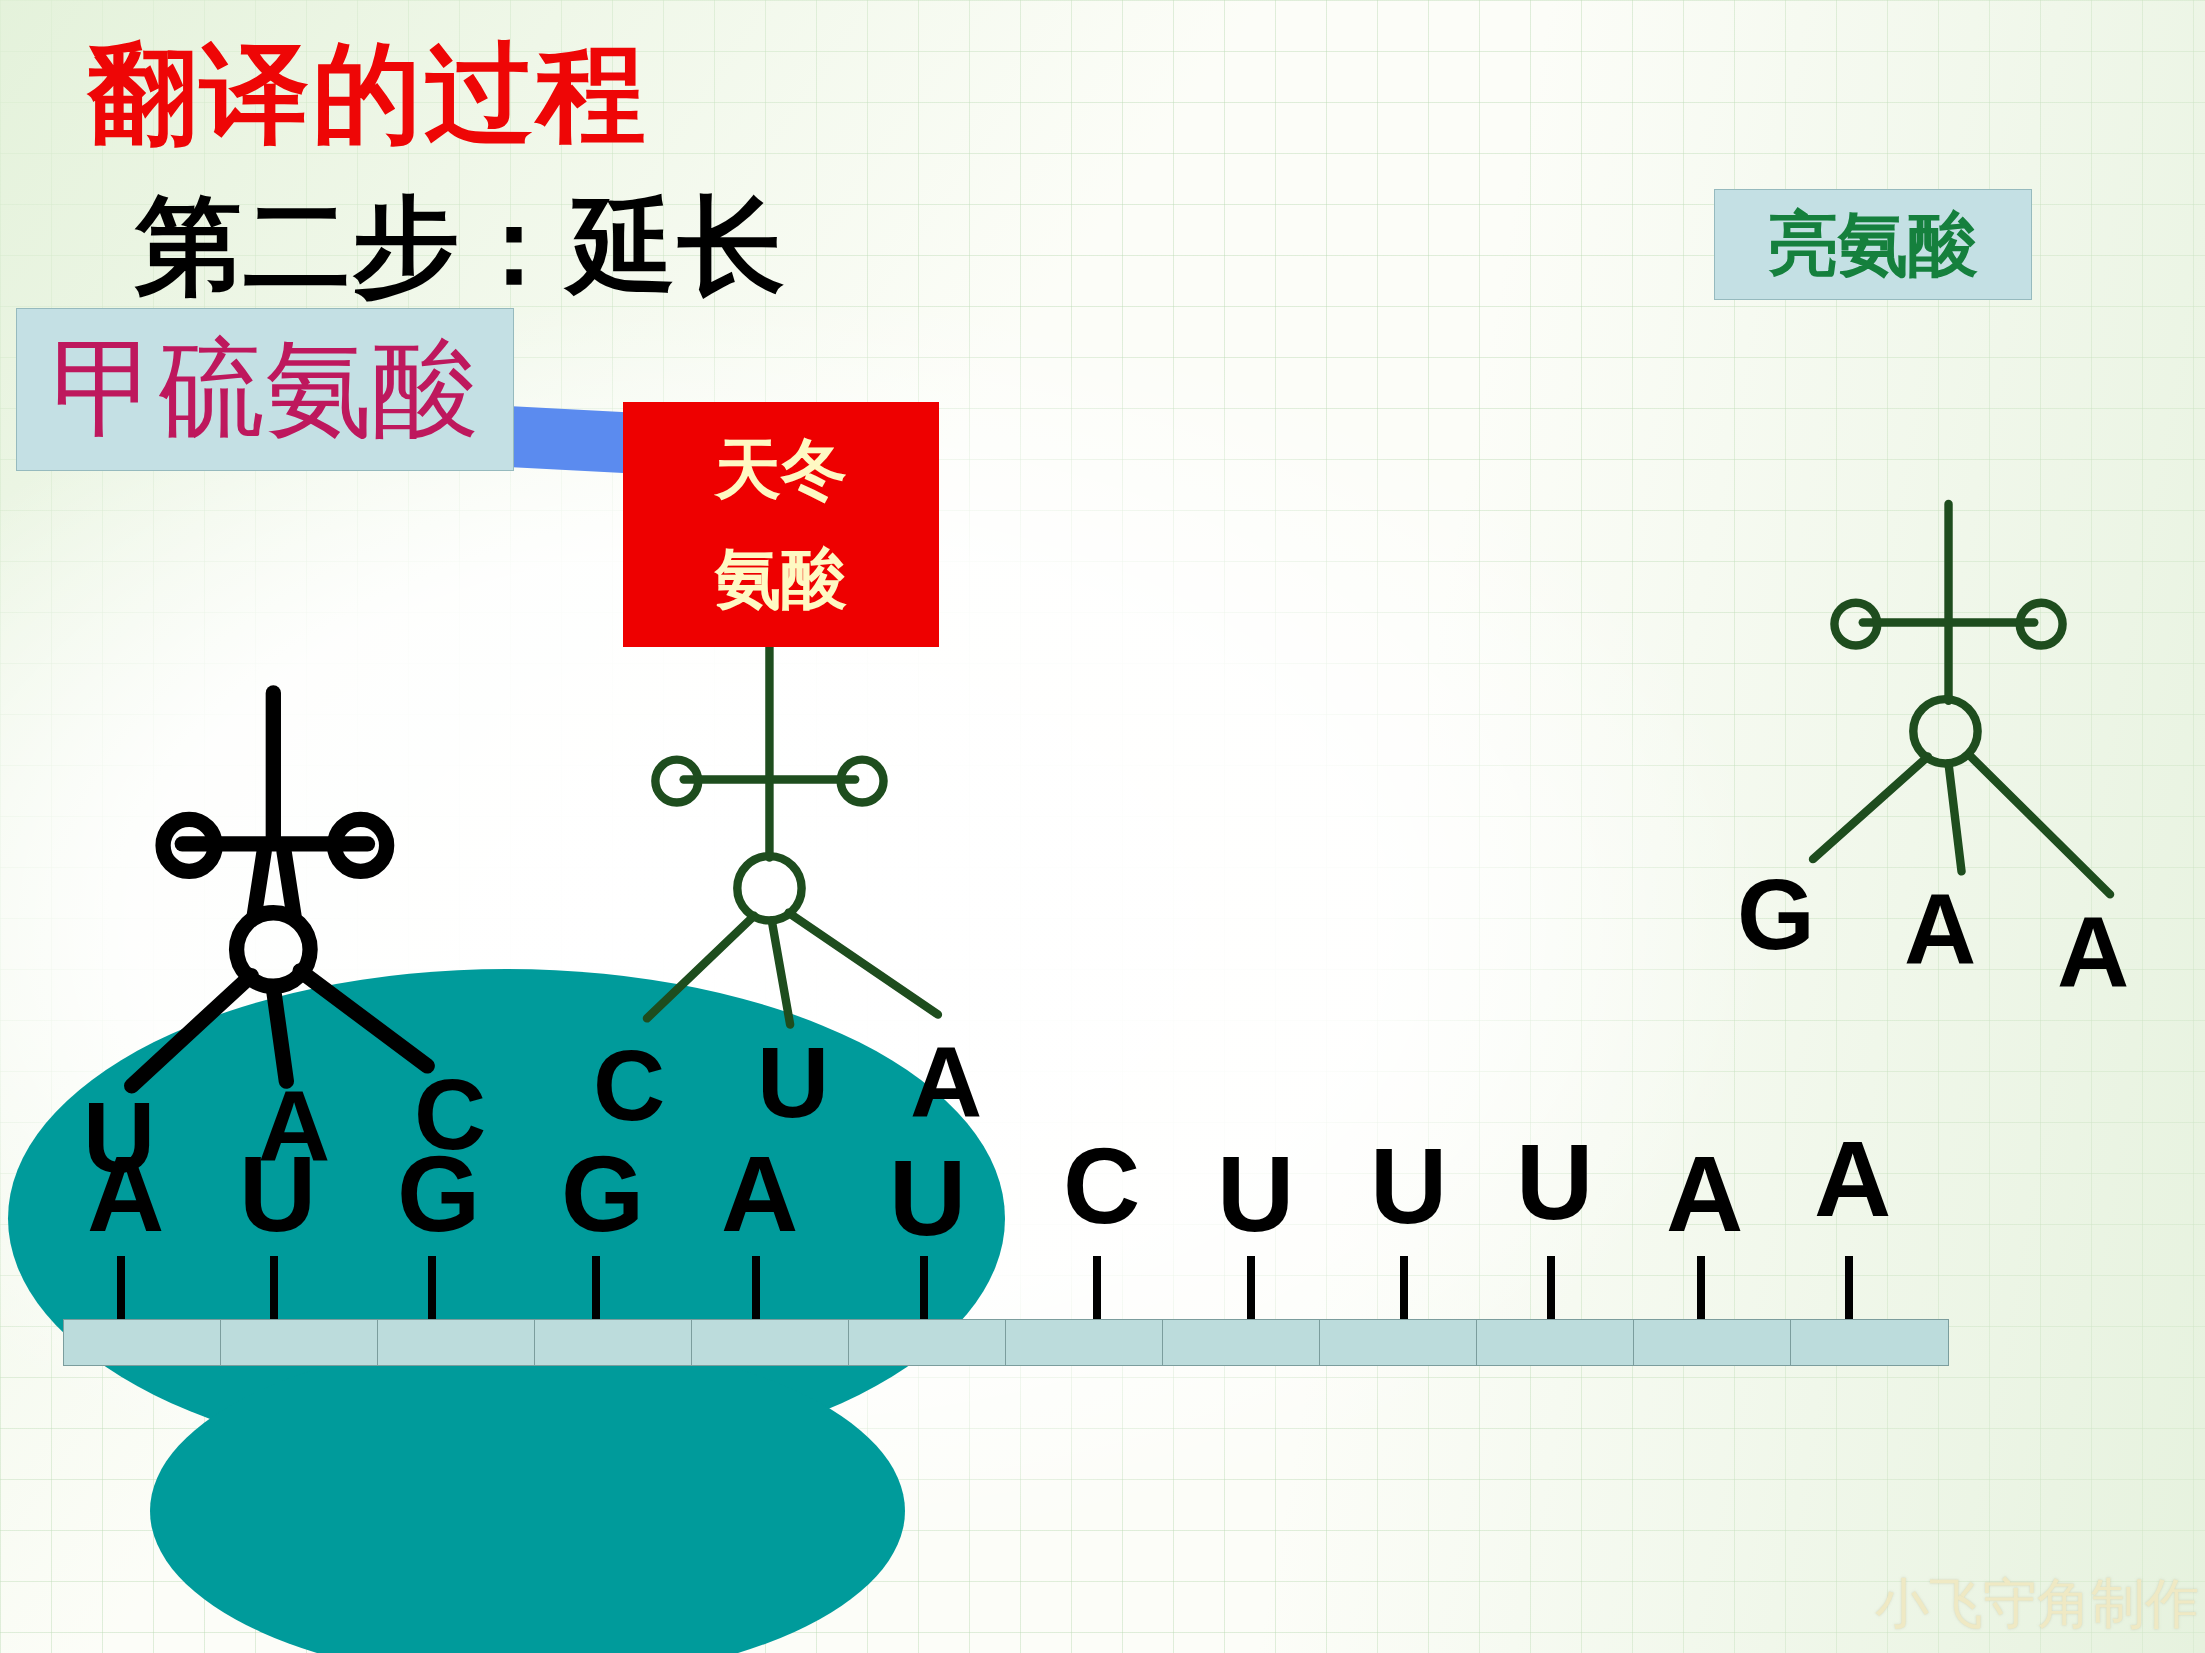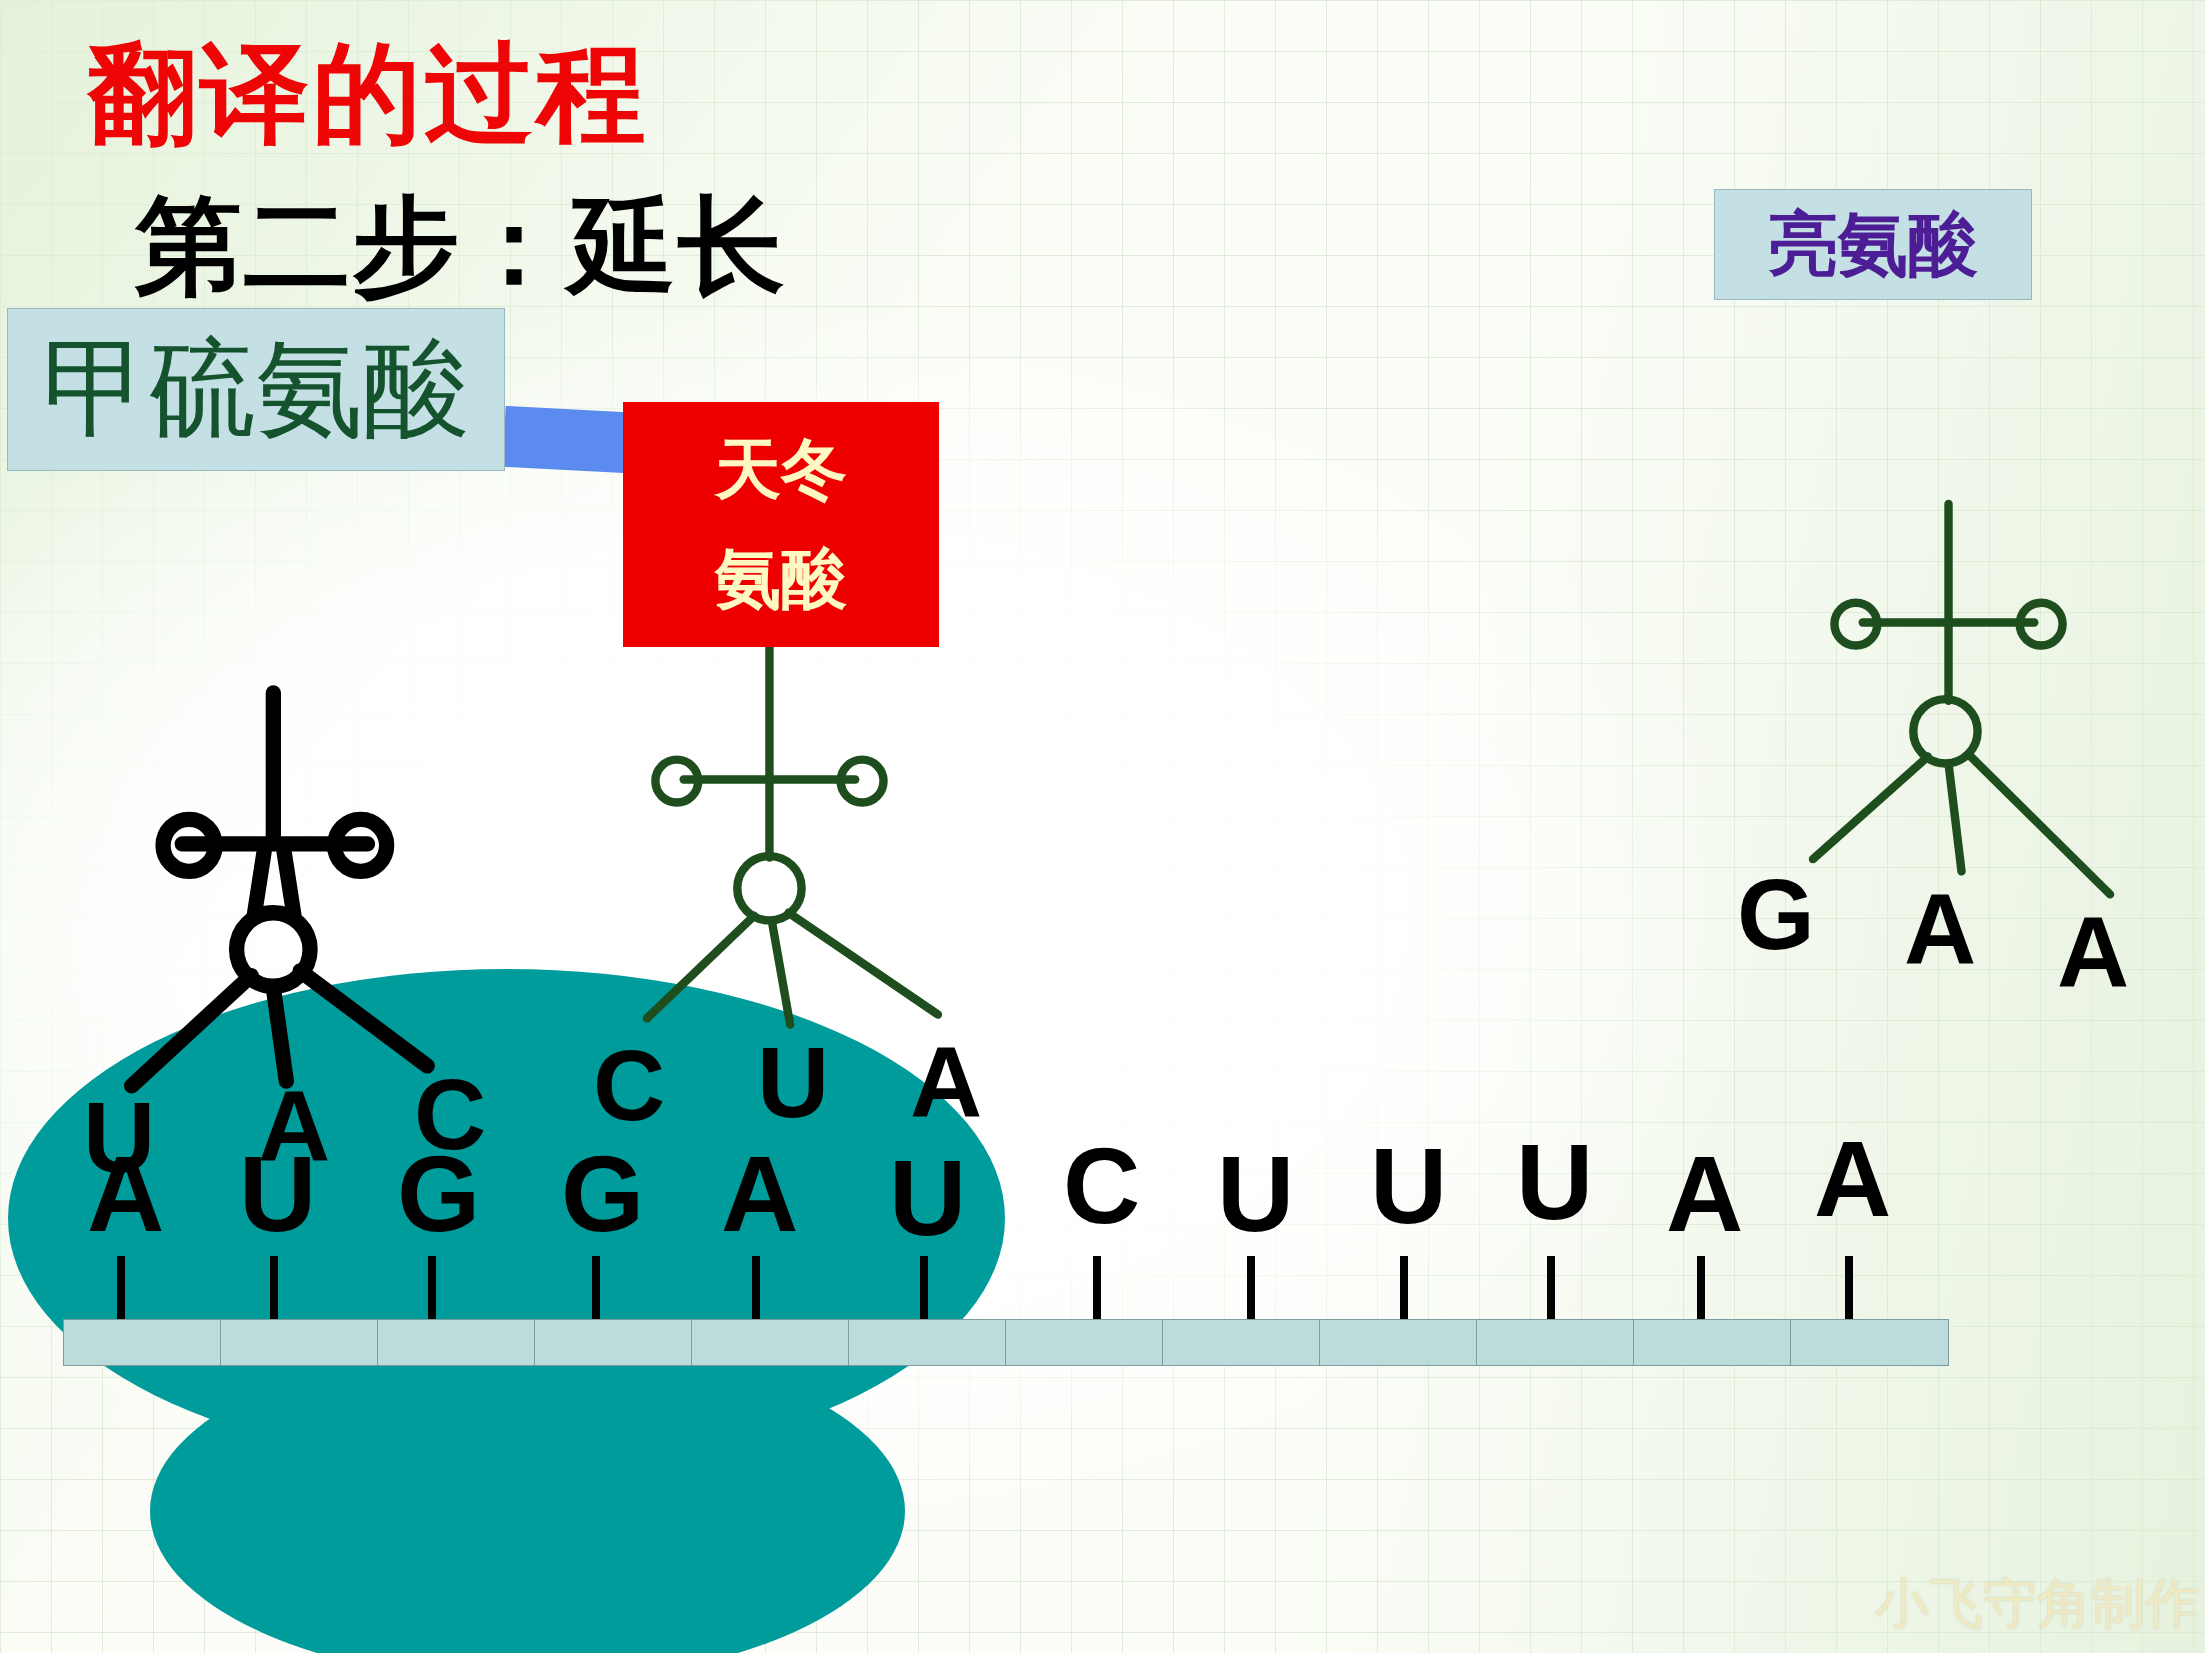--- a/index.html
+++ b/index.html
@@ -44,41 +44,41 @@
     position:absolute;width:69px;text-align:center;line-height:1;
     color:#000;font-weight:700;z-index:4;
   }
   .base{font-size:107px;}
   .anti{font-size:100px;}
   .trna-layer{position:absolute;left:0;top:0;z-index:5;}
   .trna{fill:none;stroke-linecap:round;}
   .trna-black{stroke:var(--trna-black,#000000);stroke-width:20px;}
   .trna-green{stroke:var(--trna-green,#1e4d1e);stroke-width:11px;}
   .met-box{
-    position:absolute;left:7px;top:308px;width:496px;height:161px;z-index:6;
+    position:absolute;left:16px;top:308px;width:496px;height:161px;z-index:6;
     background:var(--box-blue,#c4e0e4);border:1.5px solid rgba(120,160,165,0.6);
     display:flex;align-items:center;justify-content:center;
-    font-family:"Liberation Serif",serif;font-size:107px;color:#14532d;
+    font-family:"Liberation Serif",serif;font-size:107px;color:#be185d;
   }
   .connector{
     position:absolute;left:504px;top:409px;width:121px;height:61px;z-index:5;
     background:var(--connector-blue,#5b8bef);transform:rotate(3deg);
   }
   .asp-box{
     position:absolute;left:623px;top:402px;width:316px;height:245px;z-index:6;
     background:var(--asp-red,#ee0000);
     display:flex;flex-direction:column;justify-content:space-around;align-items:center;
     padding:13.8px 0;box-sizing:border-box;
     font-family:"Liberation Serif",serif;font-weight:700;font-size:66px;color:#fef9c3;
   }
   .leu-box{
     position:absolute;left:1714px;top:189px;width:316px;height:109px;z-index:6;
     background:var(--box-blue,#c4e0e4);border:1.5px solid rgba(120,160,165,0.6);
     display:flex;align-items:center;justify-content:center;
-    font-family:"Liberation Serif",serif;font-weight:700;font-size:70px;color:#4c1d95;
+    font-family:"Liberation Serif",serif;font-weight:700;font-size:70px;color:#15803d;
   }
   .watermark{
     position:absolute;right:6.1px;bottom:13px;z-index:7;
     font-family:"Liberation Serif",serif;font-size:54px;
     color:var(--watermark,#efe9c4);text-shadow:0 0 2.3px rgba(180,180,150,0.5);
   }
 </style>
 </head>
 <body>
 

